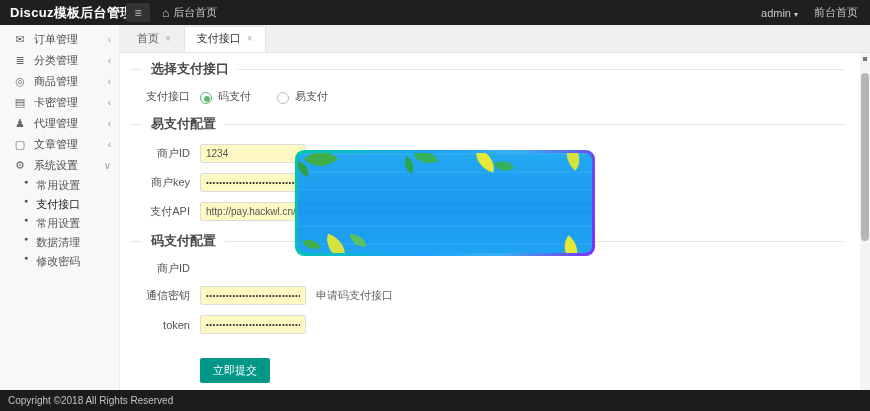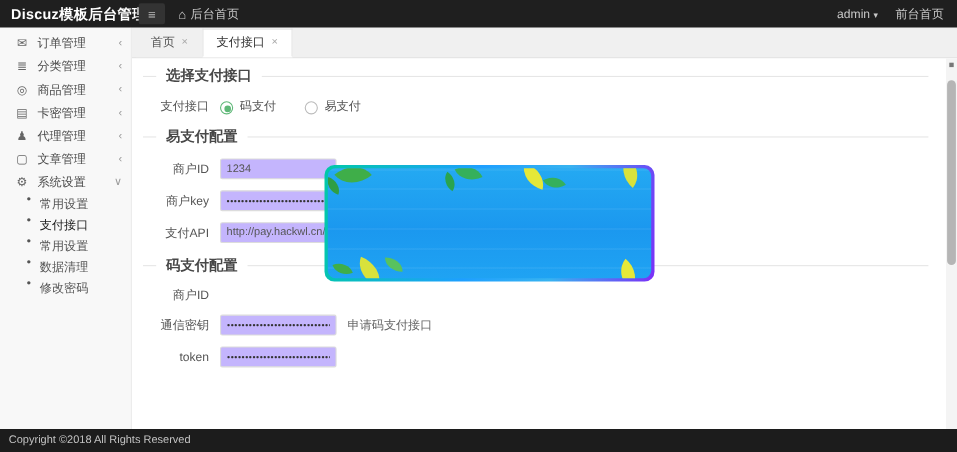--- a/index.html
+++ b/index.html
@@ -39,21 +39,21 @@
 
   
   .content { position:relative; flex:1; background:#fff; padding:6px 18px 0 10px; overflow:hidden; }
   .sec-title { display:flex; align-items:center; margin-top:0; height:20px; }
   .sec-title .line-l { width:12px; height:1px; background:#e6e6e6; }
   .sec-title .txt { margin:0 9px; font-size:13px; font-weight:bold; color:#484848; white-space:nowrap; }
   .sec-title .line-r { flex:1; height:1px; background:#e6e6e6; margin-right:8px; }
 
   .form-row { display:flex; align-items:center; margin:10px 0; }
   .f-label { width:60px; text-align:right; margin-right:10px; font-size:11px; color:#555; white-space:nowrap; }
-  .f-input { width:106px; height:19px; border:1px solid #dcdcdc; border-radius:2px; background:#c4b5fd; font-size:10px; color:#555; padding:0 5px; font-family:"Liberation Sans","DejaVu Sans",sans-serif; }
+  .f-input { width:106px; height:19px; border:1px solid #dcdcdc; border-radius:2px; background:#fef9c3; font-size:10px; color:#555; padding:0 5px; font-family:"Liberation Sans","DejaVu Sans",sans-serif; }
   .f-input.pwd { font-size:8px; letter-spacing:.5px; color:#333; }
   .f-hint { margin-left:10px; font-size:11px; color:#666; cursor:pointer; }
 
   .radio { display:flex; align-items:flex-end; margin-right:26px; cursor:pointer; }
   .rdot { width:12px; height:12px; border-radius:50%; border:1px solid #bbb; background:#fff; margin-right:6px; position:relative; }
   .rdot.on { border-color:#5FB878; }
   .rdot.on::after { content:""; position:absolute; left:3px; top:3px; width:6px; height:6px; border-radius:50%; background:#5FB878; }
   .radio .rlbl { font-size:11px; color:#555; }
 
   .submit-btn { margin:14px 0 0 70px; background:#009688; color:#fff; border:none; font-size:11px; padding:5px 13px; border-radius:2px; cursor:pointer; font-family:"Liberation Sans","DejaVu Sans",sans-serif; }
@@ -229,20 +229,21 @@
         </div>
         <div class="form-row">
           <span class="f-label">通信密钥</span>
           <input class="f-input pwd" type="text" value="••••••••••••••••••••••••••••••" style="">
           <span class="f-hint">申请码支付接口</span>
         </div>
         <div class="form-row">
           <span class="f-label">token</span>
           <input class="f-input pwd" type="text" value="•••••••••••••••••••••••••••••" style="">
         </div>
+        <button class="submit-btn">立即提交</button>
 
         
         <div class="banner">
           <div class="banner-in">
             <span class="leaf lf1"></span>
             <span class="leaf lf2"></span>
             <span class="leaf lf3"></span>
             <span class="leaf lf4"></span>
             <span class="leaf lf5"></span>
             <span class="leaf lf6"></span>

